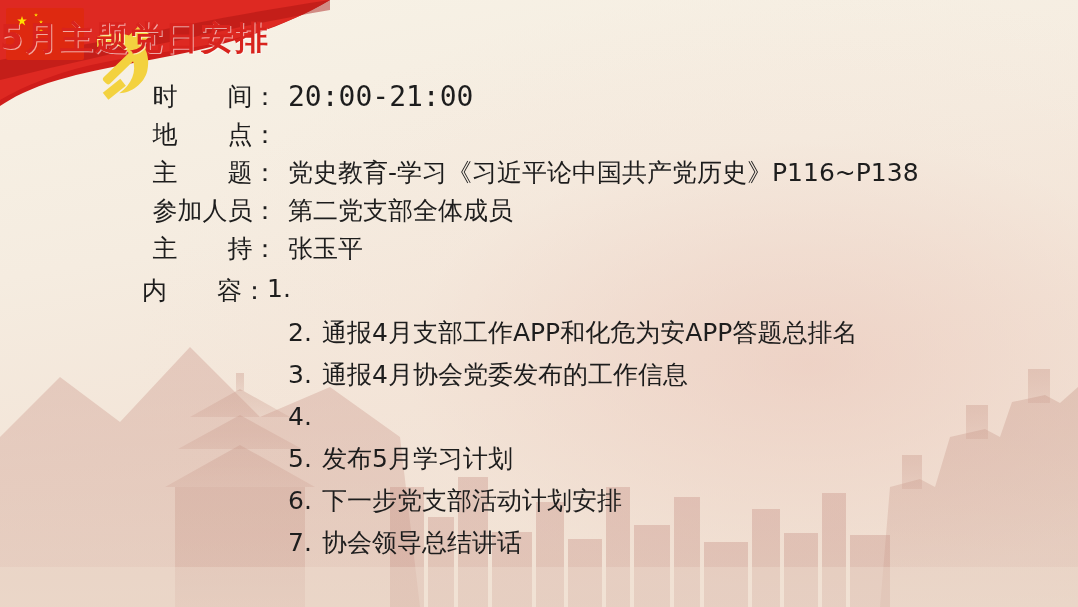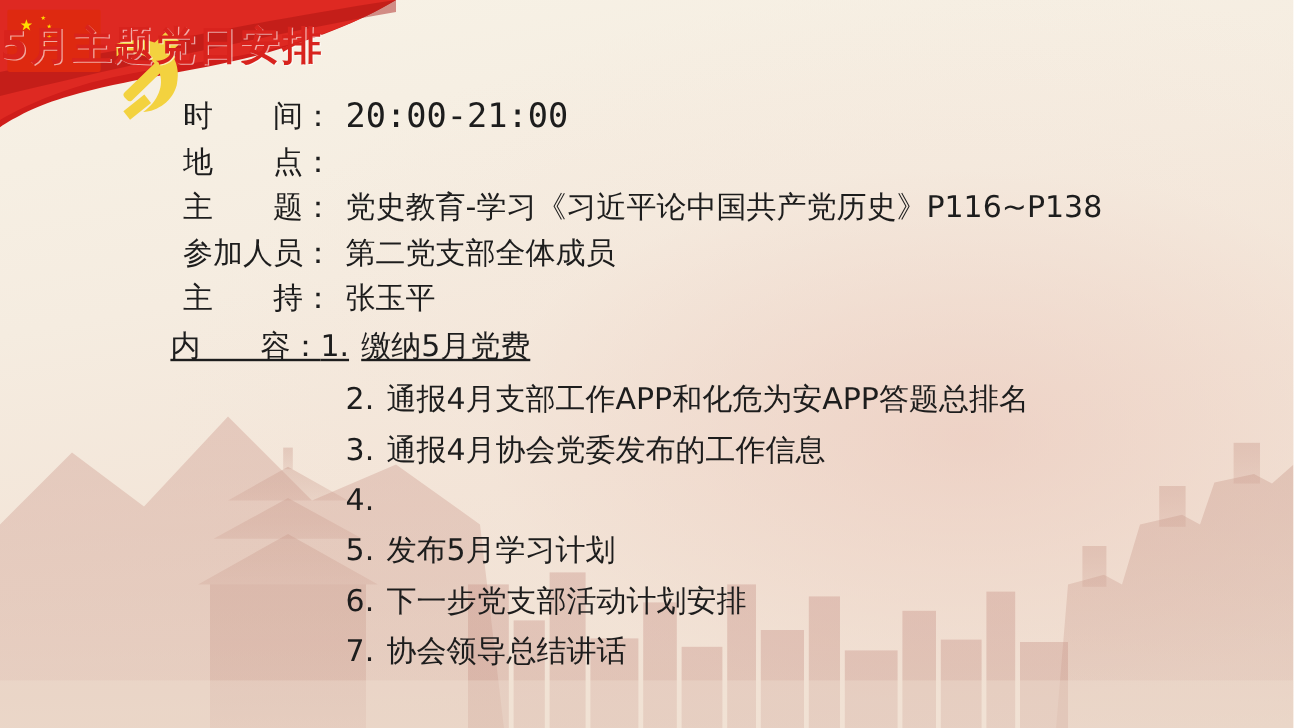--- a/index.html
+++ b/index.html
@@ -110,23 +110,22 @@
     line-height: 42px;
     white-space: nowrap;
   }
   .item .num {
     width: 34px;
     flex: 0 0 34px;
     text-align: left;
   }
   .first-item {
     display: flex;
-    align-items: center;
+    align-items: flex-end;
     white-space: nowrap;
-    text-decoration: underline;
   }
   .indent-items {
     margin-left: 146px;
   }
 </style>
 </head>
 <body>
 
 <div class="slide">
 
@@ -244,21 +243,20 @@
 
     <div class="row">
       <div class="label">主　　持：</div>
       <div class="value">张玉平</div>
     </div>
 
     <div class="first-item">
       <div class="label">内　　容：</div>
       <div class="item">
         <span class="num">1.</span>
-        <span>缴纳5月党费</span>
       </div>
     </div>
 
     <div class="items indent-items">
       <div class="item">
         <span class="num">2.</span>
         <span>通报4月支部工作APP和化危为安APP答题总排名</span>
       </div>
       <div class="item">
         <span class="num">3.</span>

